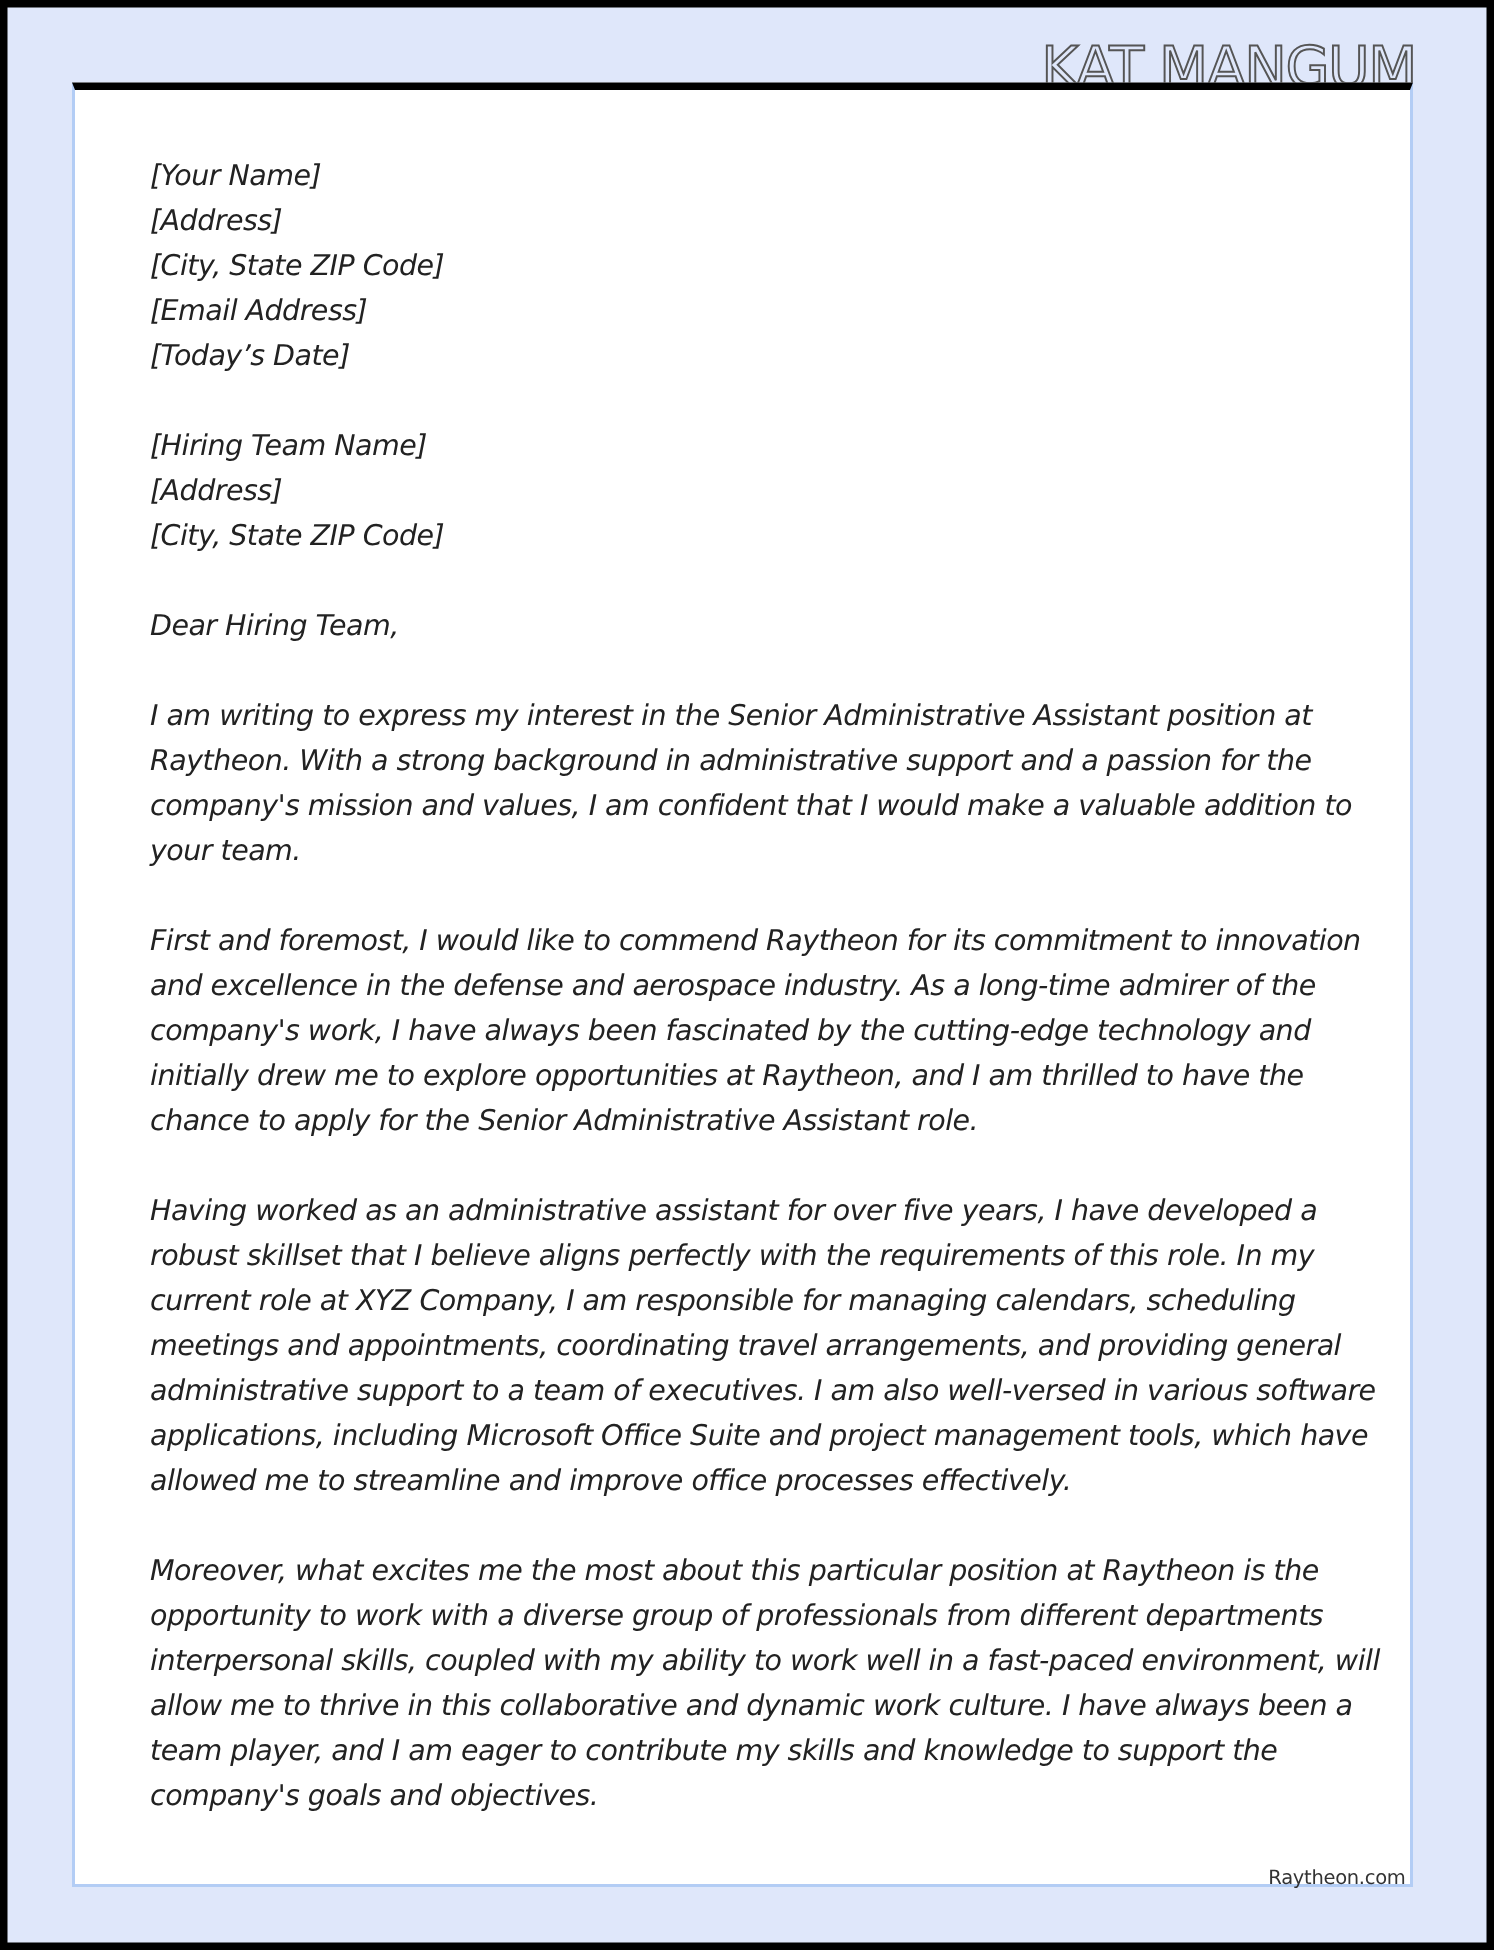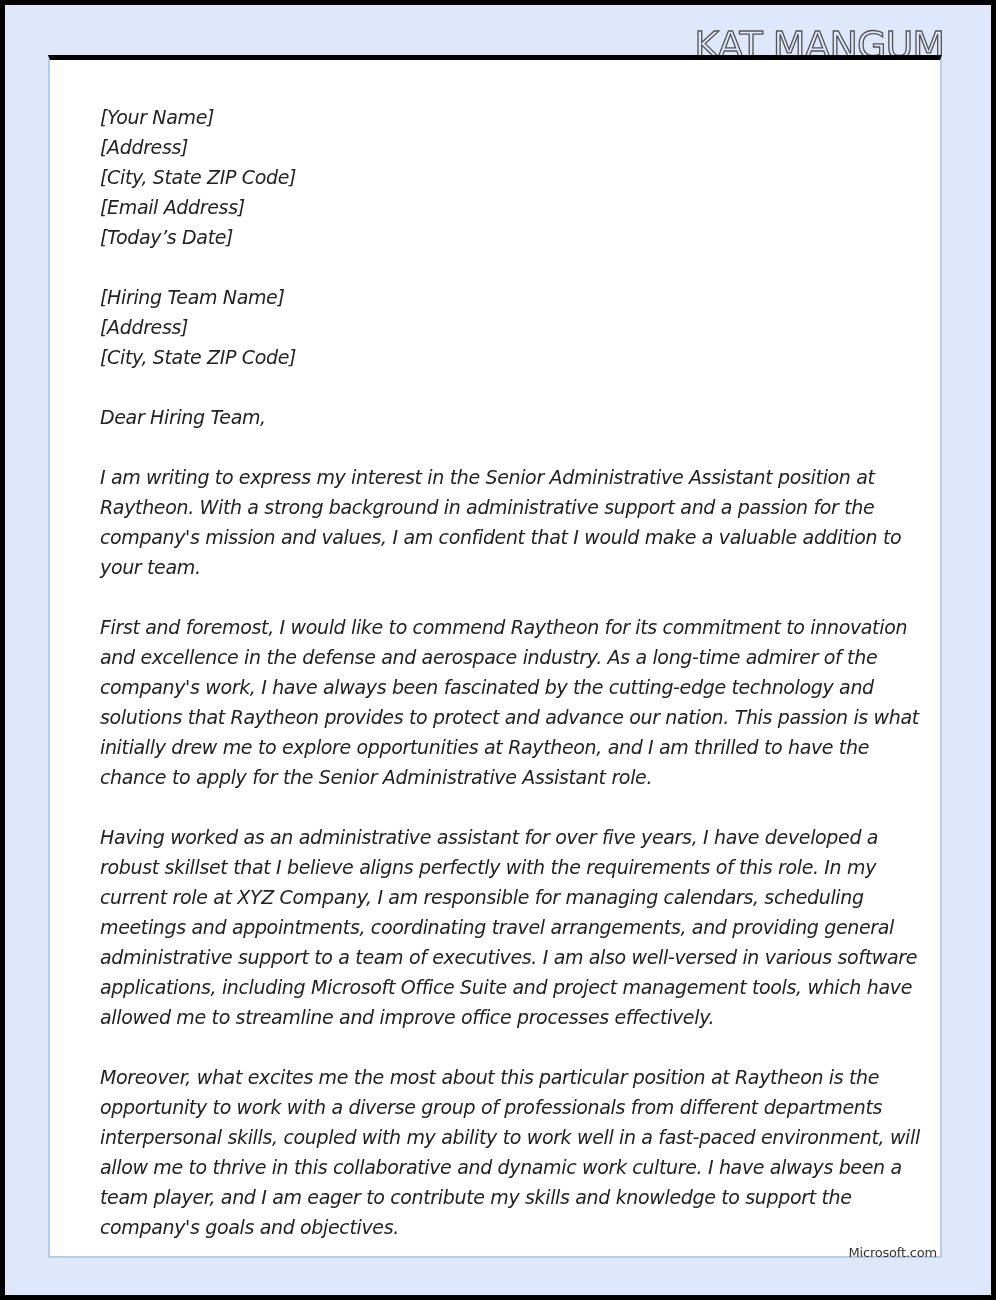--- a/index.html
+++ b/index.html
@@ -64,21 +64,20 @@
       <span class="line">I am writing to express my interest in the Senior Administrative Assistant position at</span>
       <span class="line">Raytheon. With a strong background in administrative support and a passion for the</span>
       <span class="line">company's mission and values, I am confident that I would make a valuable addition to</span>
       <span class="line">your team.</span>
     </div>
     <div class="gap"></div>
     <div>
       <span class="line">First and foremost, I would like to commend Raytheon for its commitment to innovation</span>
       <span class="line">and excellence in the defense and aerospace industry. As a long-time admirer of the</span>
       <span class="line">company's work, I have always been fascinated by the cutting-edge technology and</span>
-      <span class="line">solutions that Raytheon provides to protect and advance our nation. This passion is what</span>
       <span class="line">initially drew me to explore opportunities at Raytheon, and I am thrilled to have the</span>
       <span class="line">chance to apply for the Senior Administrative Assistant role.</span>
     </div>
     <div class="gap"></div>
     <div>
       <span class="line">Having worked as an administrative assistant for over five years, I have developed a</span>
       <span class="line">robust skillset that I believe aligns perfectly with the requirements of this role. In my</span>
       <span class="line">current role at XYZ Company, I am responsible for managing calendars, scheduling</span>
       <span class="line">meetings and appointments, coordinating travel arrangements, and providing general</span>
       <span class="line">administrative support to a team of executives. I am also well-versed in various software</span>
@@ -88,14 +87,14 @@
     <div class="gap"></div>
     <div>
       <span class="line">Moreover, what excites me the most about this particular position at Raytheon is the</span>
       <span class="line">opportunity to work with a diverse group of professionals from different departments</span>
       <span class="line">interpersonal skills, coupled with my ability to work well in a fast-paced environment, will</span>
       <span class="line">allow me to thrive in this collaborative and dynamic work culture. I have always been a</span>
       <span class="line">team player, and I am eager to contribute my skills and knowledge to support the</span>
       <span class="line">company's goals and objectives.</span>
     </div>
   </div>
-  <div class="watermark">Microsoft.com</div>
+  <div class="watermark">Raytheon.com</div>
 </div>
 
 </body></html>

